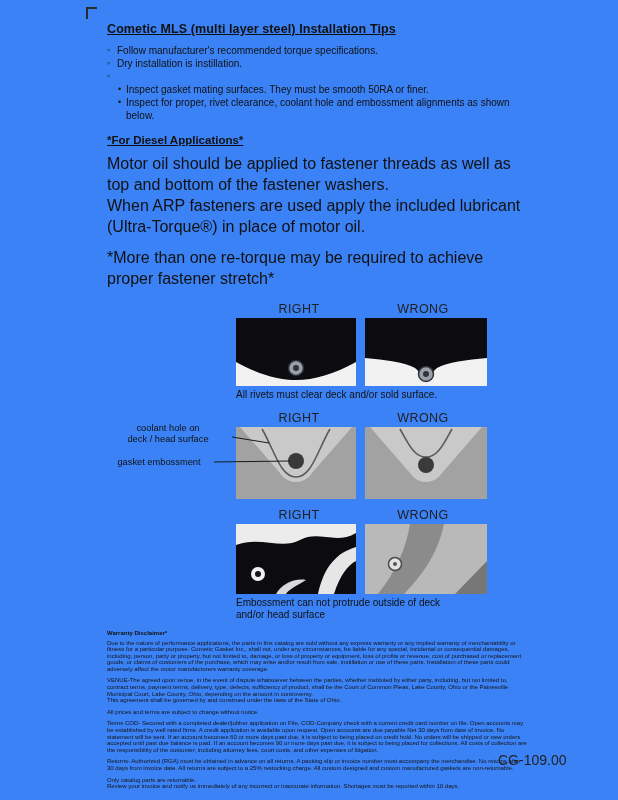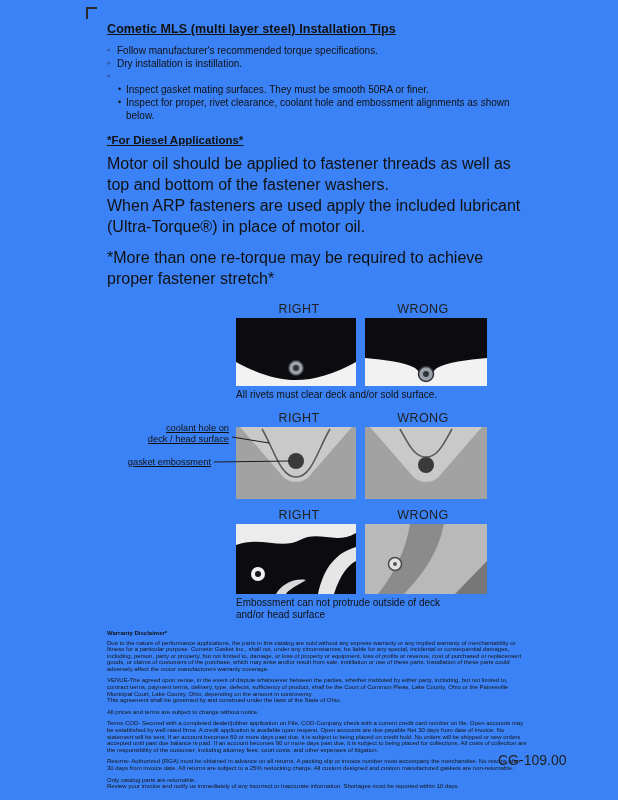--- a/index.html
+++ b/index.html
@@ -30,22 +30,22 @@
 
   .diag-row { position:relative; margin-top:9px; }
   .diag-labels { margin-left:129px; width:251px; display:flex; gap:3px;justify-content:center; }
   .dlabel { display:block; text-align:center; font-size:12.5px; color:#202020; letter-spacing:.4px; }
   .dlabel.l { width:120px; }
   .dlabel.r { width:122px; }
   .diag-images { margin-left:129px; display:flex; gap:9px; margin-top:2px; }
   .diag-images svg { display:block; }
   .diag-caption { margin-left:129px; margin-top:3px; font-size:10px; line-height:12.5px; white-space:pre-line; }
   .callout {
-    position:absolute; font-size:9.3px; line-height:11px; text-align:right;
-    white-space:pre-line; color:#111;text-decoration:underline;
+    position:absolute; font-size:9.3px; line-height:11px; text-align:center;
+    white-space:pre-line; color:#111;
   }
   .callout-hole { left:0; top:12px; width:122px; }
   .callout-emboss { left:0; top:46px; width:104px; }
   .callout-lines { position:absolute; left:0; top:0; pointer-events:none; }
 
   .legal { margin-top:8px; width:421px; }
   .legal-heading { font-size:6px; font-weight:bold; margin-bottom:4px; }
   .lp { font-size:6px; line-height:6.6px; margin-top:0; color:#151515; }
   .lp.gap { margin-top:5px; }
 

